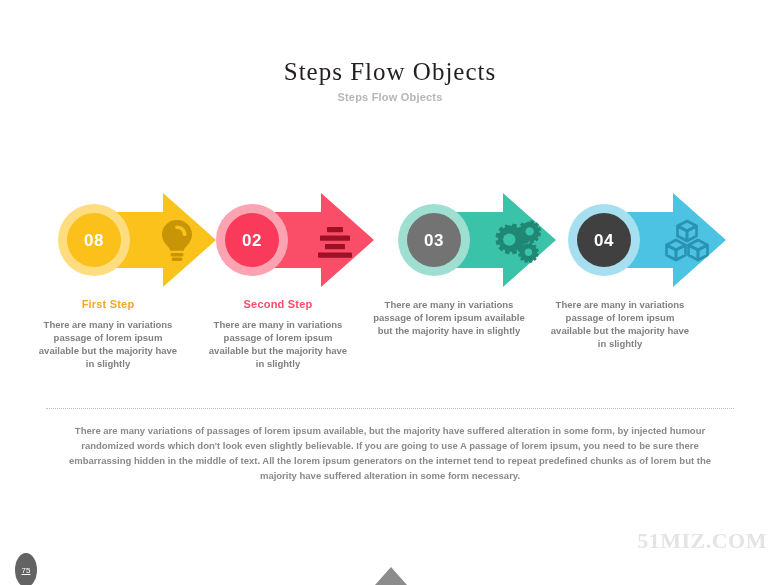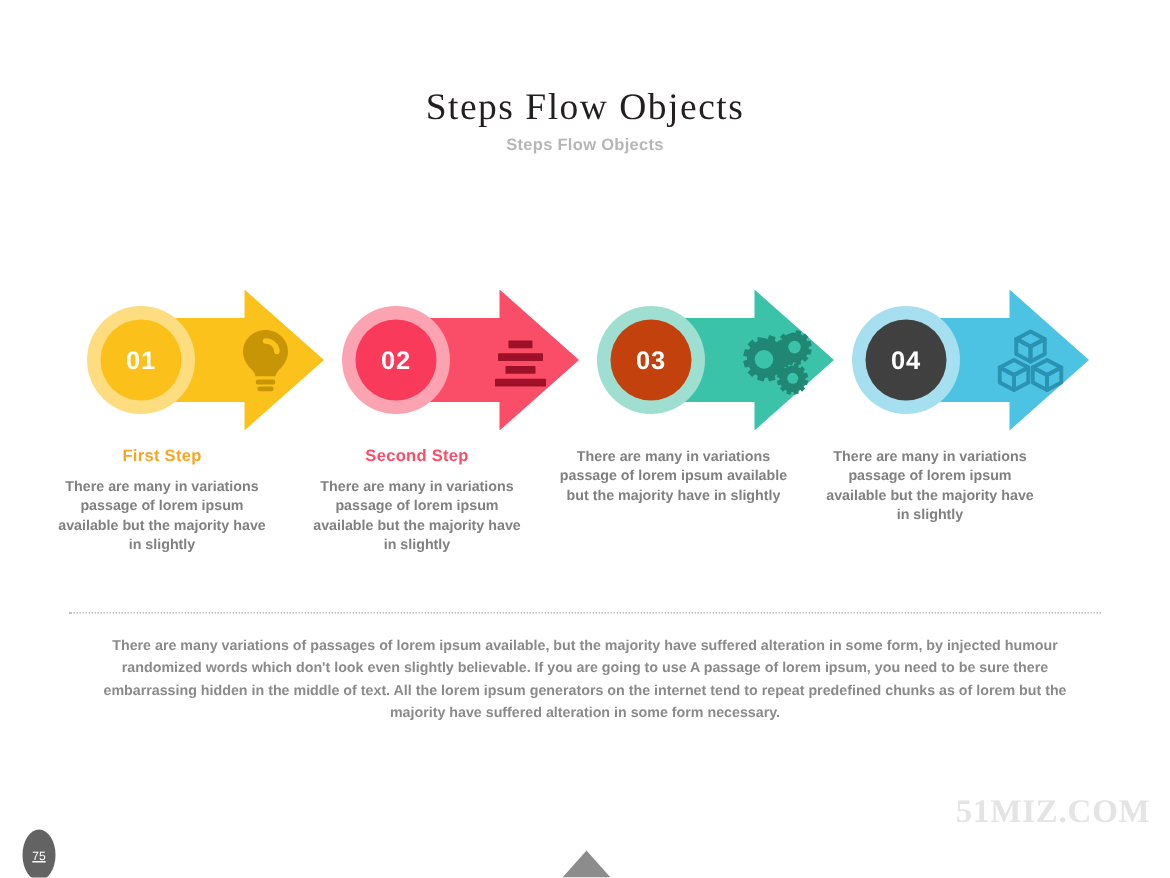--- a/index.html
+++ b/index.html
@@ -50,21 +50,21 @@
     width: 780px;
     height: 100px;
   }
   .step {
     position: absolute;
     top: 0;
     width: 200px;
     height: 100px;
   }
   .step-0 { left: 58px; }
-  .step-1 { left: 228px; }
+  .step-1 { left: 216px; }
   .step-2 { left: 398px; }
   .step-3 { left: 568px; }
 
   .arrow-svg {
     position: absolute;
     top: 0;
     left: 0;
     width: 200px;
     height: 100px;
     display: block;
@@ -208,21 +208,21 @@
 <div class="slide-subtitle">Steps Flow Objects</div>
 
 <div class="steps-row">
 
   <div class="step step-0">
     <svg class="arrow-svg" viewBox="0 0 200 100">
       <polygon points="30,22 105,22 105,3 158,50 105,97 105,78 30,78" fill="#fbc21b"></polygon>
     </svg>
     <div class="badge-ring" style="background:#fddd7f"></div>
     <div class="badge-core" style="background:#fbc01a">
-      <span class="badge-num">01</span>
+      <span class="badge-num">08</span>
     </div>
     <div class="step-icon">
       <svg viewBox="0 0 52 52">
         <path d="M26 6c-8.3 0-15 6.4-15 14.3 0 5 2.6 9 5.6 11.9 1.6 1.5 2.5 3 2.7 4.6h13.4c.2-1.6 1.1-3.1 2.7-4.6 3-2.9 5.6-6.9 5.6-11.9C41 12.4 34.3 6 26 6zm0 5.5c5.2 0 9.5 4 9.5 8.8 0 1-.8 1.8-1.9 1.8s-1.9-.8-1.9-1.8c0-2.9-2.6-5.2-5.7-5.2-1 0-1.9-.8-1.9-1.8s.9-1.8 1.9-1.8z" fill="#c79505"></path>
         <rect x="19.5" y="39" width="13" height="3.4" rx="1.6" fill="#c79505"></rect>
         <rect x="20.6" y="43.6" width="10.8" height="3.3" rx="1.6" fill="#c79505"></rect>
       </svg>
     </div>
   </div>
 
@@ -242,21 +242,21 @@
         <rect x="9" y="38.5" width="34" height="5.2" rx="0.6" fill="#9e0f28"></rect>
       </svg>
     </div>
   </div>
 
   <div class="step step-2">
     <svg class="arrow-svg" viewBox="0 0 200 100">
       <polygon points="30,22 105,22 105,3 158,50 105,97 105,78 30,78" fill="#3ac3a8"></polygon>
     </svg>
     <div class="badge-ring" style="background:#9fdfd1"></div>
-    <div class="badge-core" style="background:#c2410c">
+    <div class="badge-core" style="background:#737373">
       <span class="badge-num">03</span>
     </div>
     <div class="step-icon">
       <svg viewBox="0 0 52 52">
         <g fill="#1f8773">
           <path d="M19 11.5l1.9.5.8-2.6 4.3 1.2-.4 2.7 1.7 1 2-1.9 3.1 3.1-1.9 2 1 1.7 2.7-.4 1.2 4.3-2.6.8v2l2.6.8-1.2 4.3-2.7-.4-1 1.7 1.9 2-3.1 3.1-2-1.9-1.7 1 .4 2.7-4.3 1.2-.8-2.6h-2l-.8 2.6-4.3-1.2.4-2.7-1.7-1-2 1.9-3.1-3.1 1.9-2-1-1.7-2.7.4-1.2-4.3 2.6-.8v-2l-2.6-.8 1.2-4.3 2.7.4 1-1.7-1.9-2 3.1-3.1 2 1.9 1.7-1-.4-2.7z"></path>
           <circle cx="18.3" cy="25.6" r="6.2" fill="#3ac3a8"></circle>
           <path d="M37.6 7.6l1.6.4.6-2 3.3.9-.3 2 1.3.8 1.5-1.4 2.4 2.4-1.5 1.5.8 1.3 2-.3.9 3.3-2 .6v1.5l2 .6-.9 3.3-2-.3-.8 1.3 1.5 1.5-2.4 2.4-1.5-1.5-1.3.8.3 2-3.3.9-.6-2h-1.5l-.6 2-3.3-.9.3-2-1.3-.8-1.5 1.5-2.4-2.4 1.5-1.5-.8-1.3-2 .3-.9-3.3 2-.6v-1.5l-2-.6.9-3.3 2 .3.8-1.3-1.5-1.5 2.4-2.4 1.5 1.4 1.3-.8z"></path>
           <circle cx="38.7" cy="17.4" r="4.2" fill="#3ac3a8"></circle>
           <path d="M36.6 29.6l1.4.4.6-1.8 2.9.8-.3 1.8 1.2.7 1.3-1.3 2.1 2.1-1.3 1.3.7 1.2 1.8-.3.8 2.9-1.8.6v1.3l1.8.6-.8 2.9-1.8-.3-.7 1.2 1.3 1.3-2.1 2.1-1.3-1.3-1.2.7.3 1.8-2.9.8-.6-1.8h-1.3l-.6 1.8-2.9-.8.3-1.8-1.2-.7-1.3 1.3-2.1-2.1 1.3-1.3-.7-1.2-1.8.3-.8-2.9 1.8-.6v-1.3l-1.8-.6.8-2.9 1.8.3.7-1.2-1.3-1.3 2.1-2.1 1.3 1.3 1.2-.7z"></path>

